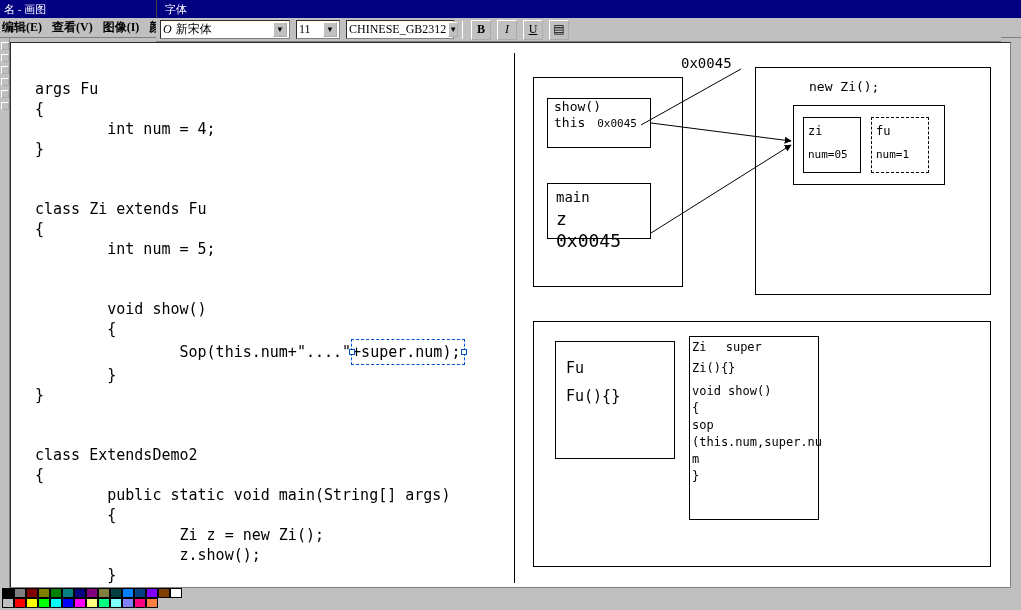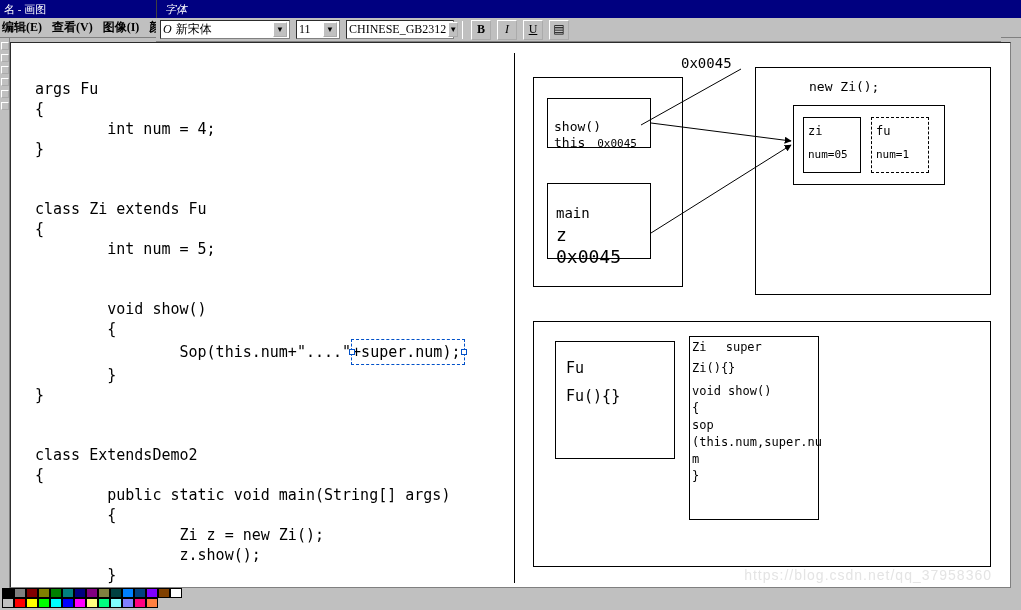--- a/index.html
+++ b/index.html
@@ -20,21 +20,21 @@
     color: #fff;
     font-size: 11px;
     padding: 0 4px;
   }
   .titlebar .title-left { flex: 0 0 auto; }
   .subtitle {
     position: absolute; left: 156px; top: 0; height: 18px;
     background: #000080; color: #fff; padding: 2px 8px; font-size: 11px;
     border-left: 1px solid #404040;
     width: 845px;
-    display: flex; align-items: center; font-style: italic;
+    display: flex; align-items: center;
   }
   .subtitle .winbtn-group { margin-left: auto; display:flex; }
   .menubar {
     background: #c0c0c0;
     height: 20px;
     display: flex;
     align-items: center;
     padding: 0 2px;
     font-size: 12px;
     border-bottom: 1px solid #808080;
@@ -230,29 +230,29 @@
 <span>        }</span>
 <span>}</span>
   </div>
 
   <div class="vline"></div>
 
   <span style="position:absolute;left:670px;top:12px;font-size:14px;font-family:SimSun,monospace">0x0045</span>
 
   <div class="box" style="left:522px;top:34px;width:150px;height:210px;"></div>
 
-  <div class="box" style="left:536px;top:55px;width:104px;height:50px;padding:20px 6px;line-height:16px;">
+  <div class="box" style="left:536px;top:55px;width:104px;height:50px;padding:0 6px;line-height:16px;">
     <div>show()</div>
     <div>
       <span>this</span>
       <span style="font-size:11px;margin-left:4px">0x0045</span>
     </div>
   </div>
 
-  <div class="box" style="left:536px;top:140px;width:104px;height:76px;padding:18px 8px;line-height:22px;font-size:14px">
+  <div class="box" style="left:536px;top:140px;width:104px;height:56px;padding:2px 8px;line-height:22px;font-size:14px">
     <div>main</div>
     <div style="font-size:18px">z 0x0045</div>
   </div>
 
   <div class="box" style="left:744px;top:24px;width:236px;height:228px;"></div>
   <div style="position:absolute;left:798px;top:36px;font-size:13px;font-family:SimSun,monospace">new Zi();</div>
 
   <div class="box" style="left:782px;top:62px;width:152px;height:80px;"></div>
 
   <div class="box" style="left:792px;top:74px;width:58px;height:56px;padding:4px;line-height:18px;font-size:12px">
@@ -288,21 +288,20 @@
     <defs>
       <marker id="ah" viewBox="0 0 10 10" refX="9" refY="5" markerWidth="7" markerHeight="7" orient="auto">
         <path d="M 0 0 L 10 5 L 0 10 z" fill="#000"></path>
       </marker>
     </defs>
     <line x1="640" y1="80" x2="780" y2="98" stroke="#000" stroke-width="1" marker-end="url(#ah)"></line>
     <line x1="640" y1="190" x2="780" y2="102" stroke="#000" stroke-width="1" marker-end="url(#ah)"></line>
     <line x1="630" y1="82" x2="730" y2="26" stroke="#000" stroke-width="1"></line>
   </svg>
 
-  <div class="watermark">https://blog.csdn.net/qq_37958360</div>
 </div>
 
 <div class="palette">
     <div style="background: rgb(0, 0, 0);"></div>
     <div style="background: rgb(128, 128, 128);"></div>
     <div style="background: rgb(128, 0, 0);"></div>
     <div style="background: rgb(128, 128, 0);"></div>
     <div style="background: rgb(0, 128, 0);"></div>
     <div style="background: rgb(0, 128, 128);"></div>
     <div style="background: rgb(0, 0, 128);"></div>

